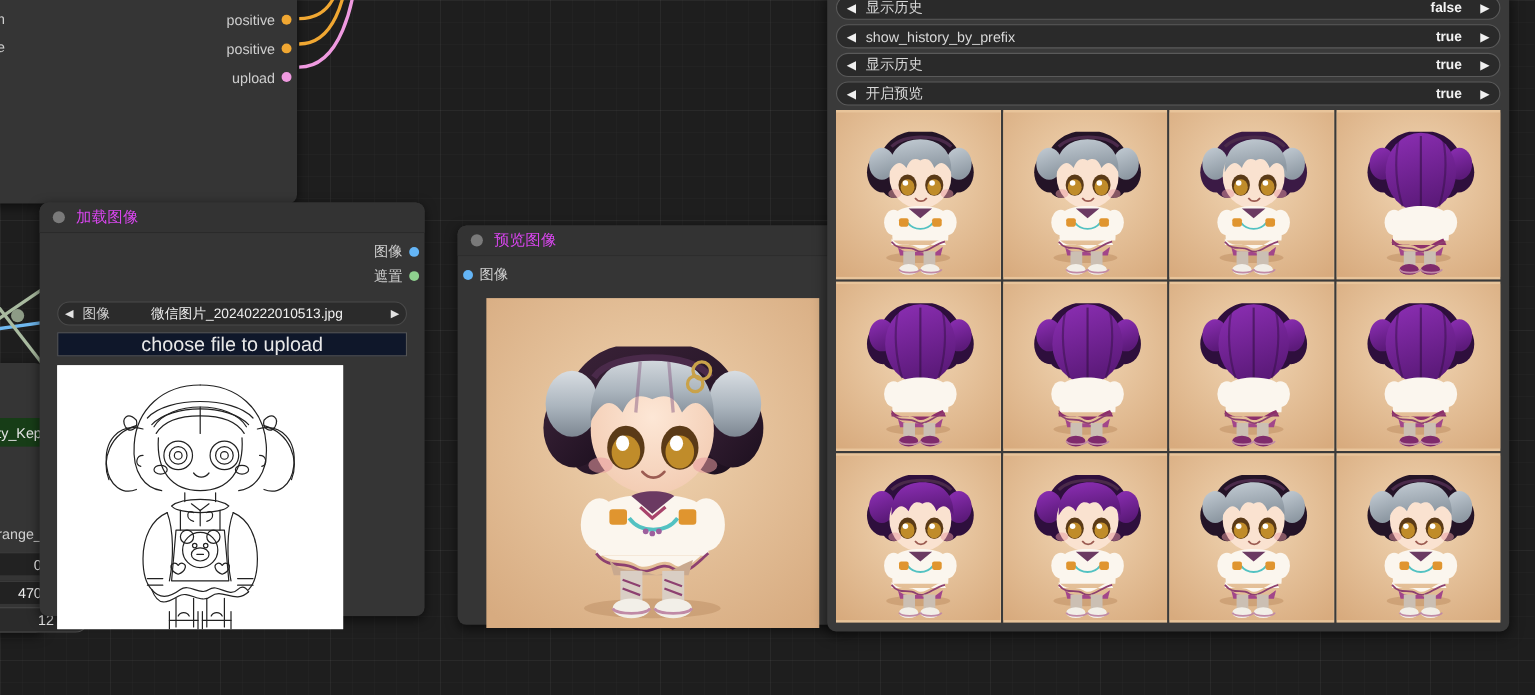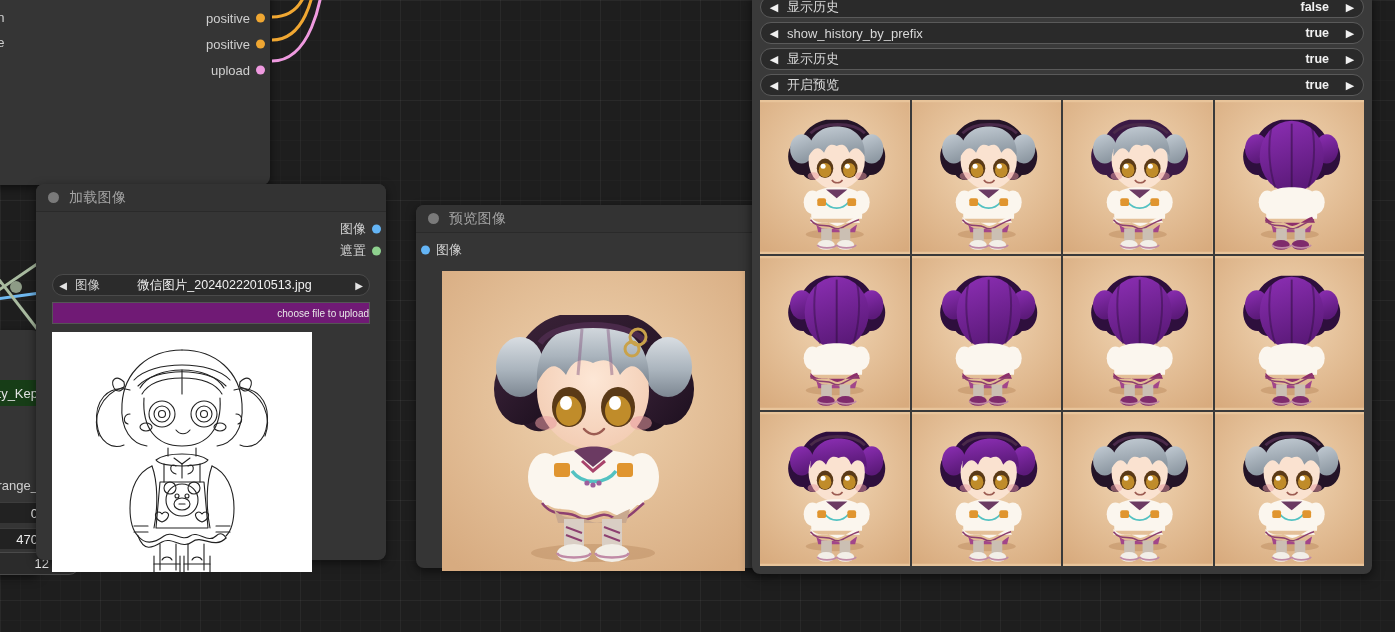--- a/index.html
+++ b/index.html
@@ -26,21 +26,21 @@
   .node {
     position: absolute;
     background: #353535;
     border-radius: 8px;
     box-shadow: 0 3px 10px rgba(0,0,0,0.55);
   }
   .node-title {
     height: 28px;
     display: flex; align-items: center;
     padding-left: 12px;
-    color: #a3a3a3;
+    color: #d946ef;
     font-size: 14px;
     letter-spacing: .3px;
     background: #333333;
     border-radius: 8px 8px 0 0;
     border-bottom: 1px solid #2a2a2a;
   }
   .title-dot {
     width: 11px; height: 11px; border-radius: 50%;
     background: #7a7a7a; margin-right: 10px; flex: none;
   }
@@ -80,24 +80,24 @@
   .slab {
     height: 21px; margin: 0;
     background: #222; border-top: 1px solid #3d3d3d;
     display: flex; align-items: center; justify-content: flex-end;
     padding-right: 6px; font-size: 13px; color: #eee;
   }
 
   .btn-upload {
     margin: 4px 8px 6px;
     height: 22px;
-    background: #701a75;
+    background: #0f172a;
     border: 1px solid #555;
-    display: flex; align-items: center; justify-content: flex-end;
-    font-size: 10px; color: #e8e8e8;
+    display: flex; align-items: center; justify-content: center;
+    font-size: 18px; color: #e8e8e8;
   }
 
   .img-box { margin: 0 8px; background: #fff; }
   .img-box svg { display: block; width: 100%; height: 100%; }
 
   
   #gallery-panel {
     position: absolute;
     left: 752px; top: -8px;
     width: 620px; height: 582px;

